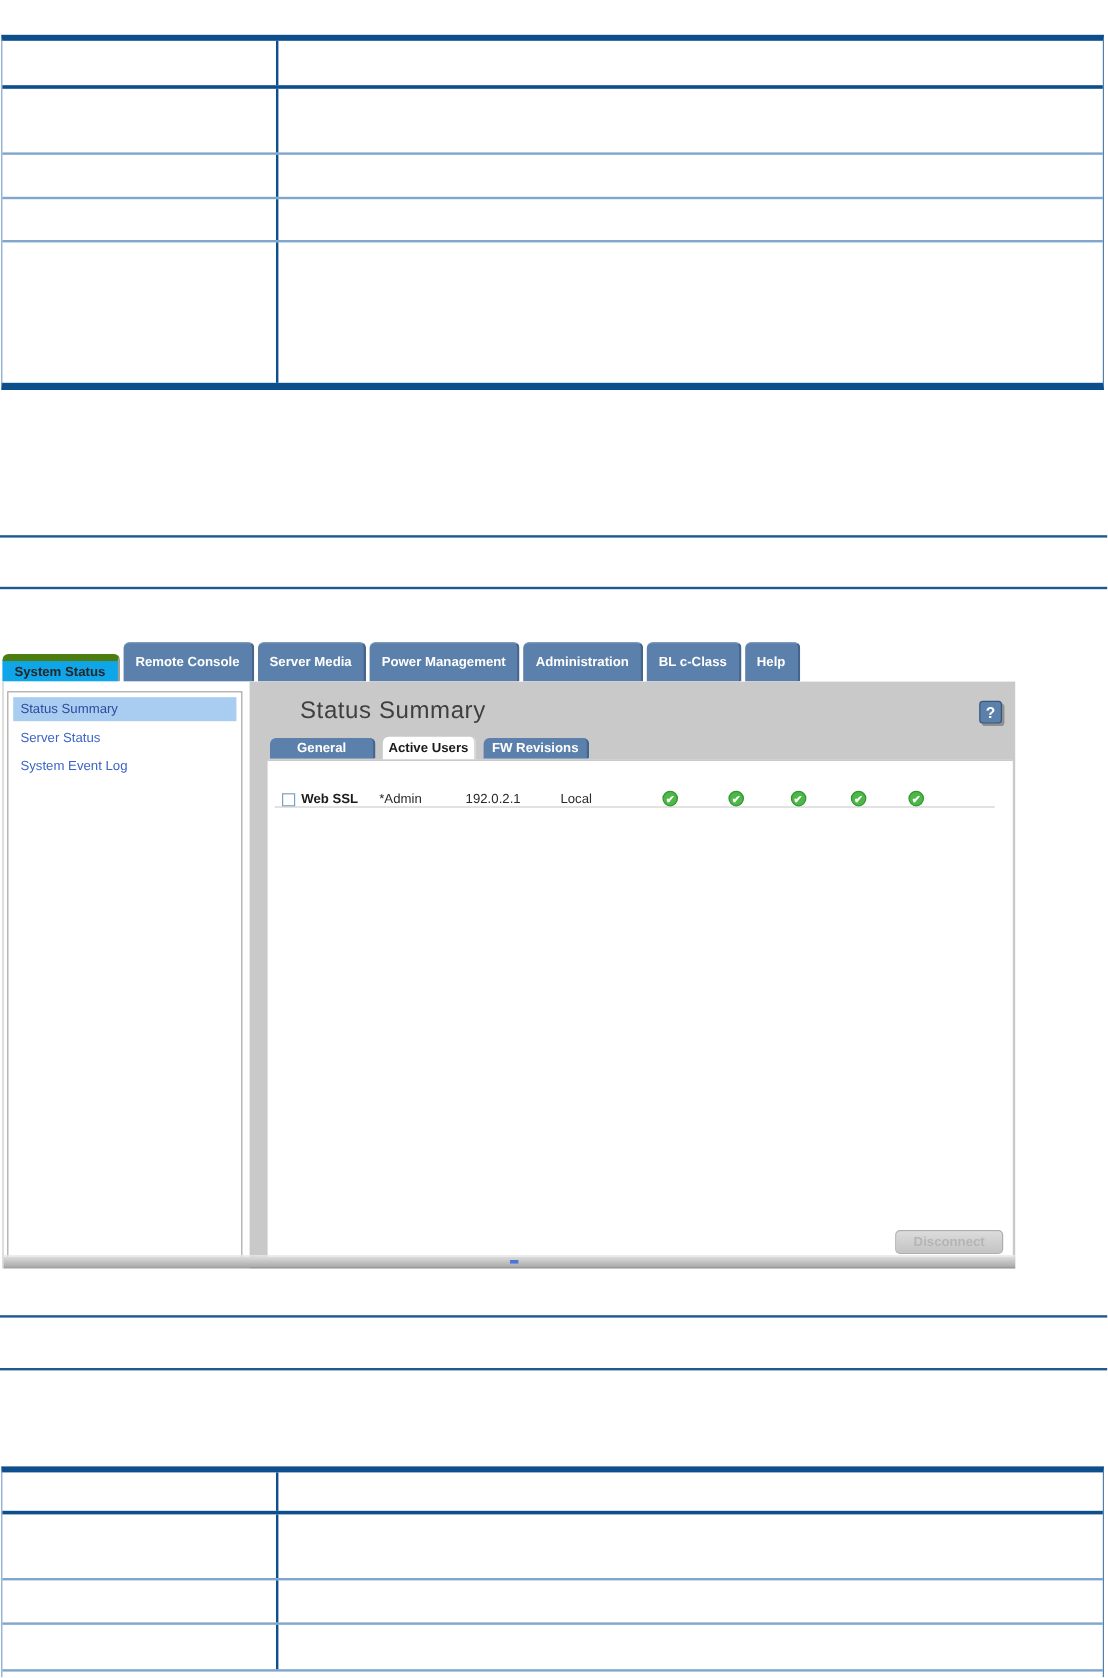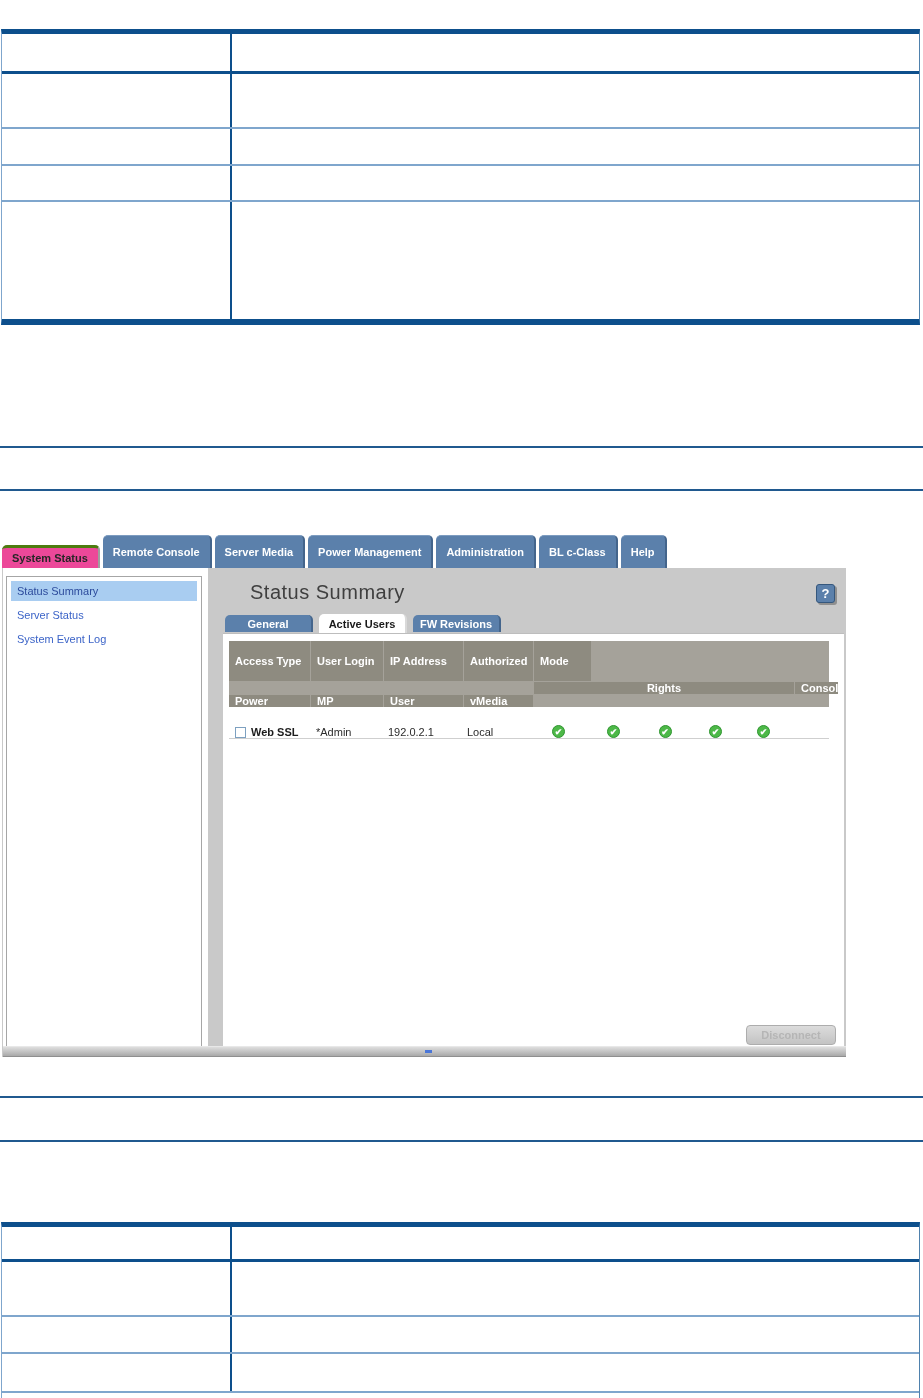--- a/index.html
+++ b/index.html
@@ -50,22 +50,22 @@
   .nav-tab {
     height:33px; margin-right:3px; padding:0 10px;
     display:flex; align-items:center; justify-content:center;
     background:#5b80ab; color:#ffffff;
     font-size:11px; font-weight:bold; white-space:nowrap;
     border-radius:5px 5px 0 0;
     border-right:2px solid #44658c; border-top:1px solid #7d9cc0;
     cursor:default;
   }
   .nav-tab.active {
-    height:23px; background:#ec4899; color:#262626;
-    border-right:2px solid #9e9e9e; border-top:3px solid #4d7c0f;
+    height:23px; background:#0ea5e9; color:#262626;
+    border-right:2px solid #9e9e9e; border-top:6px solid #4d7c0f;
   }
 
   
   #shot-body {
     position:absolute; left:0; top:23px; width:843px; height:489px;
     background:#ffffff; border-left:1px solid #c9c9c9;
   }
 
   
   #sidebar {
@@ -98,21 +98,21 @@
   
   #sub-tabs { position:absolute; left:17px; top:46px; height:19px; display:flex; align-items:center; }
   .sub-tab {
     height:17px; margin-right:6px;
     display:flex; align-items:center; justify-content:center;
     background:#5b80ab; color:#ffffff; font-size:11px; font-weight:bold;
     border-radius:5px 5px 0 0; border-right:2px solid #44658c;
     cursor:default;
   }
   .sub-tab.w1 { width:88px; }
-  .sub-tab.w2 { width:88px; }
+  .sub-tab.w2 { width:78px; }
   .sub-tab.w3 { width:88px; }
   .sub-tab.active {
     height:19px; background:#ffffff; color:#1a1a1a;
     border-right:2px solid #d9d9d9;
   }
 
   
   #content-panel {
     position:absolute; left:15px; top:65px; width:621px; height:420px;
     background:#ffffff; border-top:1px solid #bdbdbd;
@@ -229,33 +229,20 @@
 
         <div id="sub-tabs">
           <div class="sub-tab w1">General</div>
           <div class="sub-tab w2 active">Active Users</div>
           <div class="sub-tab w3">FW Revisions</div>
         </div>
 
         <div id="content-panel">
           <div id="users-table">
 
-            <div id="users-head" class="grid10">
-              <div class="hcell span2r">Access Type</div>
-              <div class="hcell span2r">User Login</div>
-              <div class="hcell span2r">IP Address</div>
-              <div class="hcell span2r">Authorized</div>
-              <div class="hcell center" style="grid-column:5 / span 5;">Rights</div>
-              <div class="hcell span2r">Mode</div>
-              <div class="hcell">Console</div>
-              <div class="hcell">Power</div>
-              <div class="hcell">MP</div>
-              <div class="hcell">User</div>
-              <div class="hcell">vMedia</div>
-            </div>
 
             <div id="users-row" class="grid10">
               <div class="rcell">
                 <span id="row-checkbox"></span>
                 <span class="access-label">Web SSL</span>
               </div>
               <div class="rcell">*Admin</div>
               <div class="rcell">192.0.2.1</div>
               <div class="rcell">Local</div>
               <div class="rcell center">

